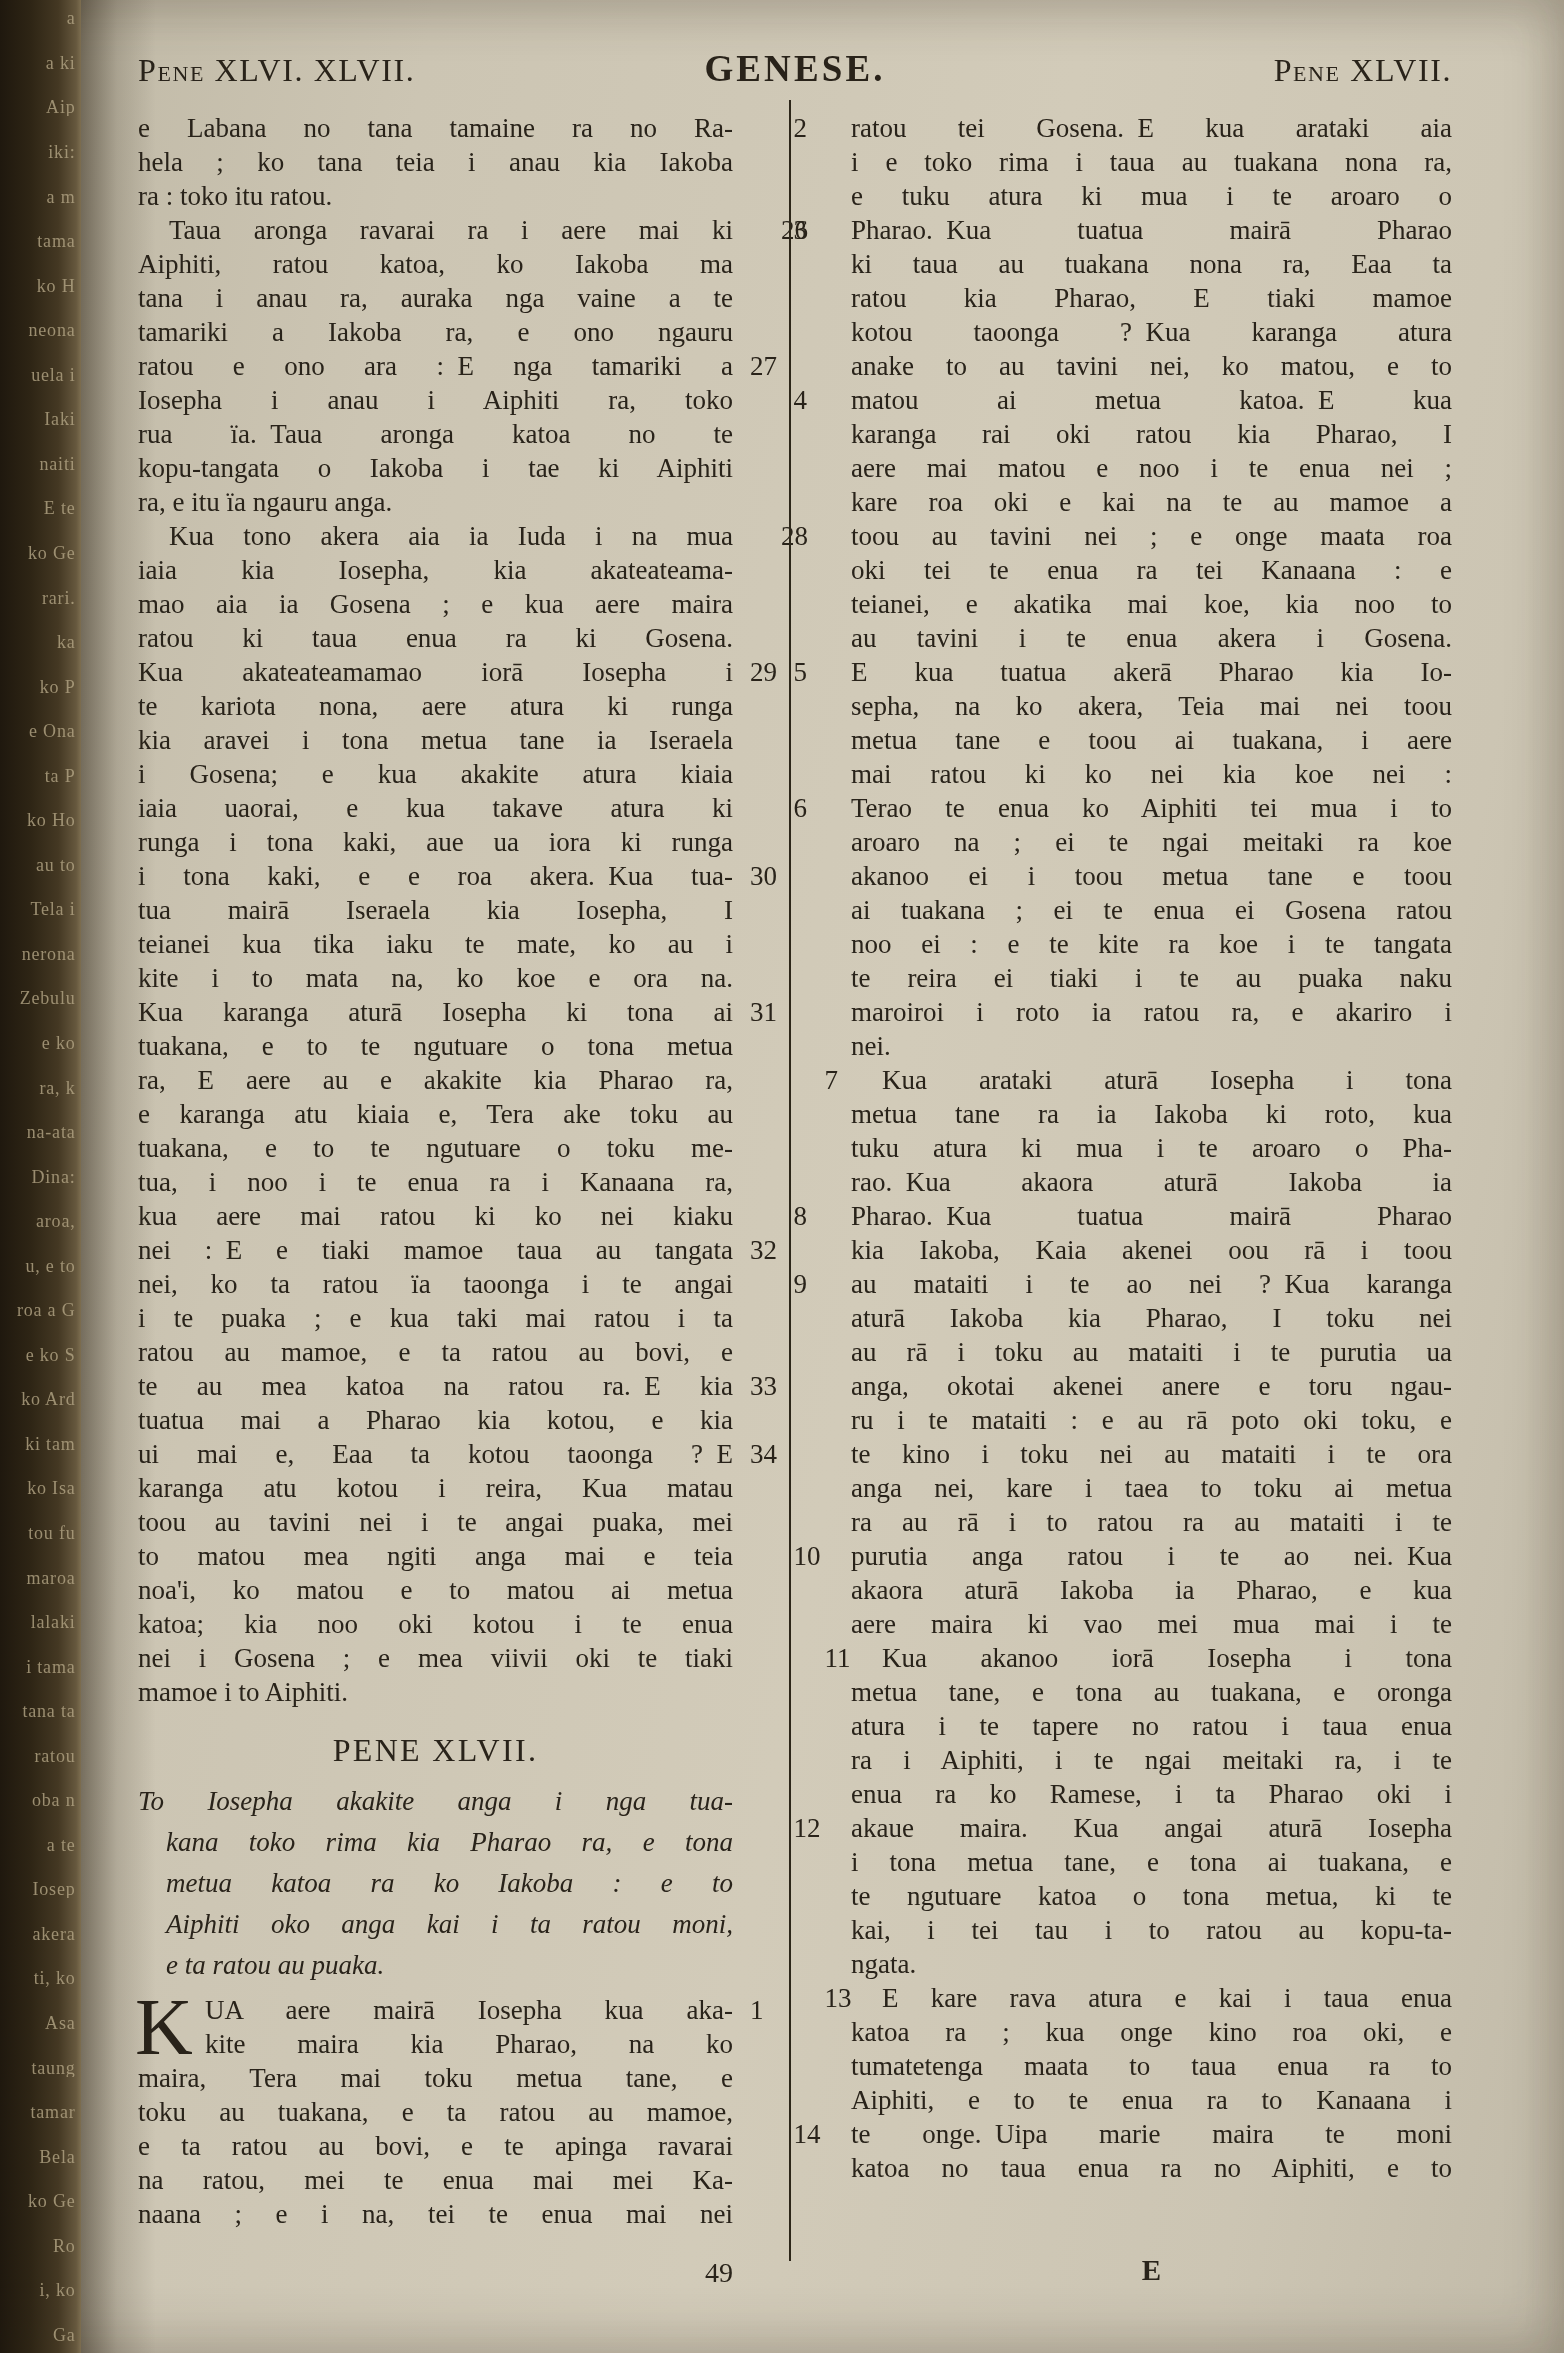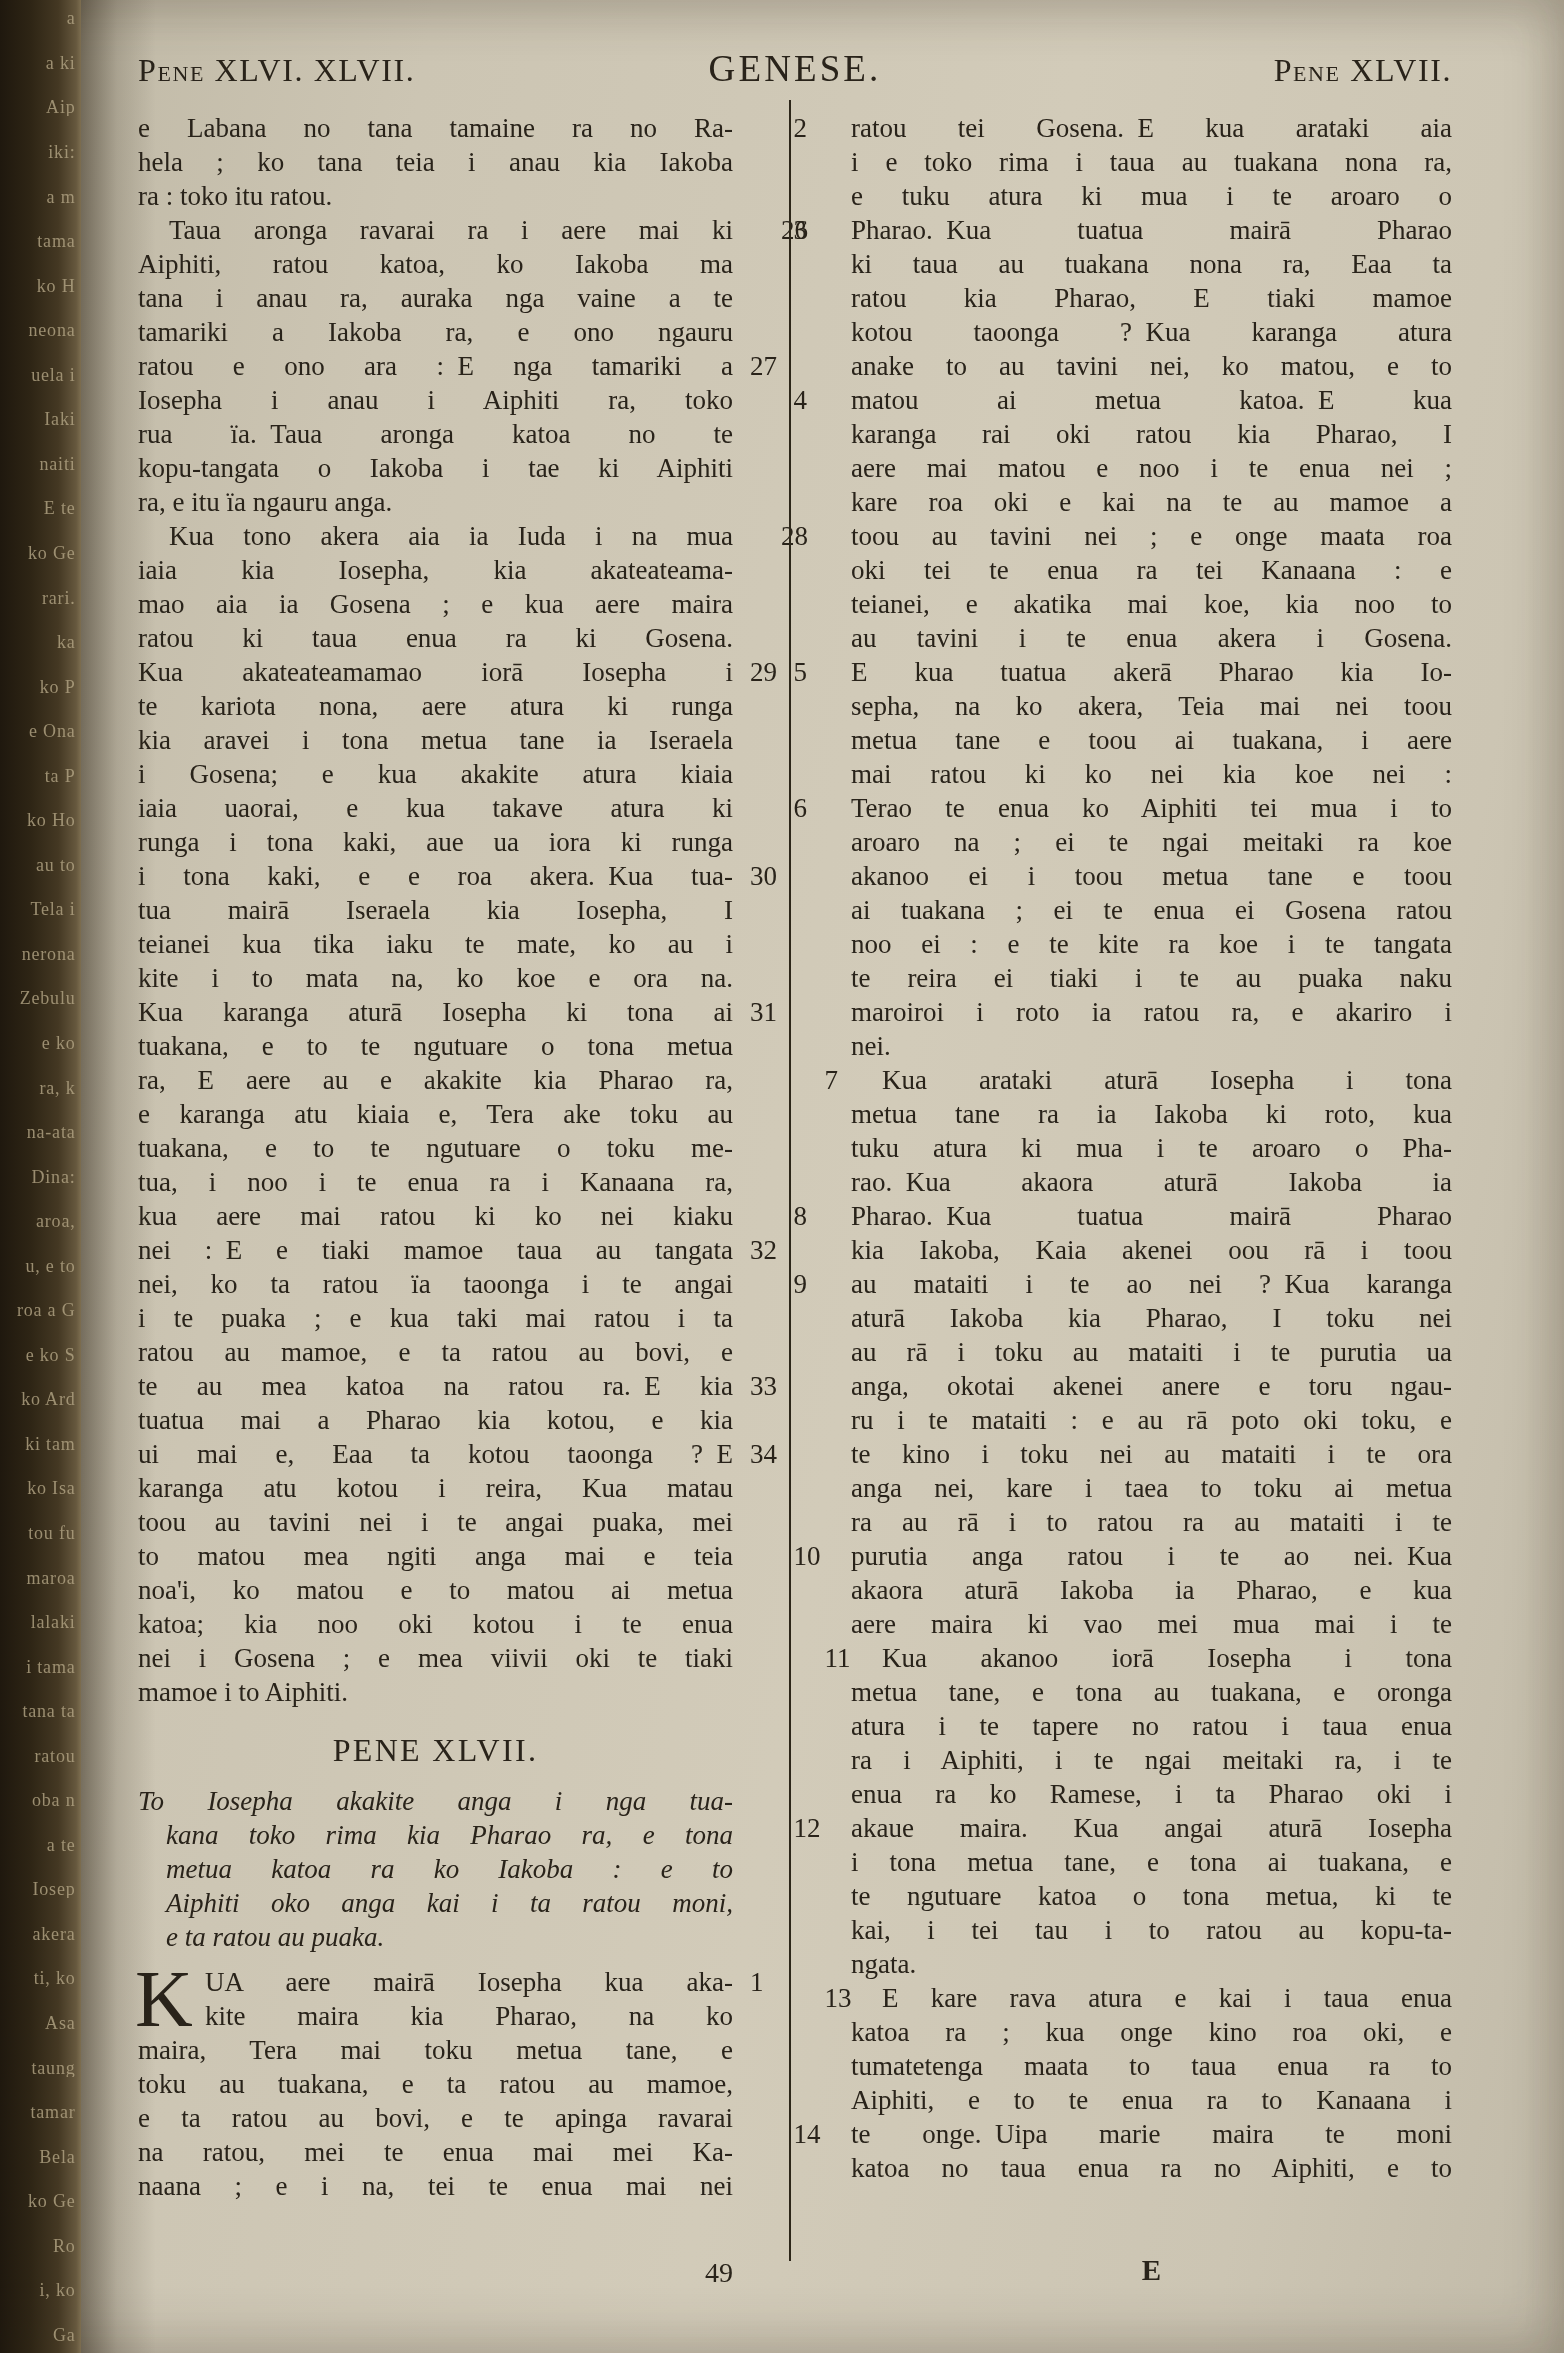--- a/index.html
+++ b/index.html
@@ -31,33 +31,33 @@
     opacity:.82; filter:blur(0.4px); letter-spacing:0.8px;
   }
   .gutter-shade {
     position:absolute; left:81px; top:0; bottom:0; width:75px; z-index:2;
     background:linear-gradient(90deg,rgba(35,26,12,.50),rgba(35,26,12,.16) 48%,rgba(35,26,12,0));
     pointer-events:none;
   }
   .header { position:absolute; top:47px; left:138px; right:113px; height:47px; }
   .h-left  { position:absolute; left:0; top:4.7px; font-variant:small-caps; font-size:32px; letter-spacing:1.6px; }
   .h-right { position:absolute; right:0; top:4.7px; font-variant:small-caps; font-size:32px; letter-spacing:1.6px; }
-  .h-center{ position:absolute; left:0; right:0; top:0; text-align:center; font-size:37px; font-weight:normal; letter-spacing:3.1px; }
+  .h-center{ position:absolute; left:0; right:0; top:0; text-align:center; font-size:37px; font-weight:bold; letter-spacing:3.1px; }
 
   .rule {
     position:absolute; left:789px; top:100px; height:2161px; width:2.3px;
     background:#2c2619;
   }
   .col { position:absolute; top:111px; font-size:27px; line-height:34px; }
   .col-left  { left:138px; width:595px; }
   .col-right { left:851px; width:601px; }
   .line { position:relative; text-align:justify; text-align-last:justify; text-justify:inter-word; }
   .line.end { text-align-last:left; }
   .line.indent { text-indent:31px; }
-  .line.cont { text-indent:28px; }
+  .line.cont { text-indent:28px;margin-top:7px; }
   .line.italic { font-style:italic; }
   .line.heading {
     text-align:center; text-align-last:center;
     font-size:32px; letter-spacing:2.3px; margin:23.5px 0 17px;
   }
   .line.dc1, .line.dc2 { padding-left:67px; }
   .line.dc1 { margin-top:11px; }
   .dropcap {
     position:absolute; left:-3.1px; top:1.6px;
     font-size:80px; line-height:67px;

